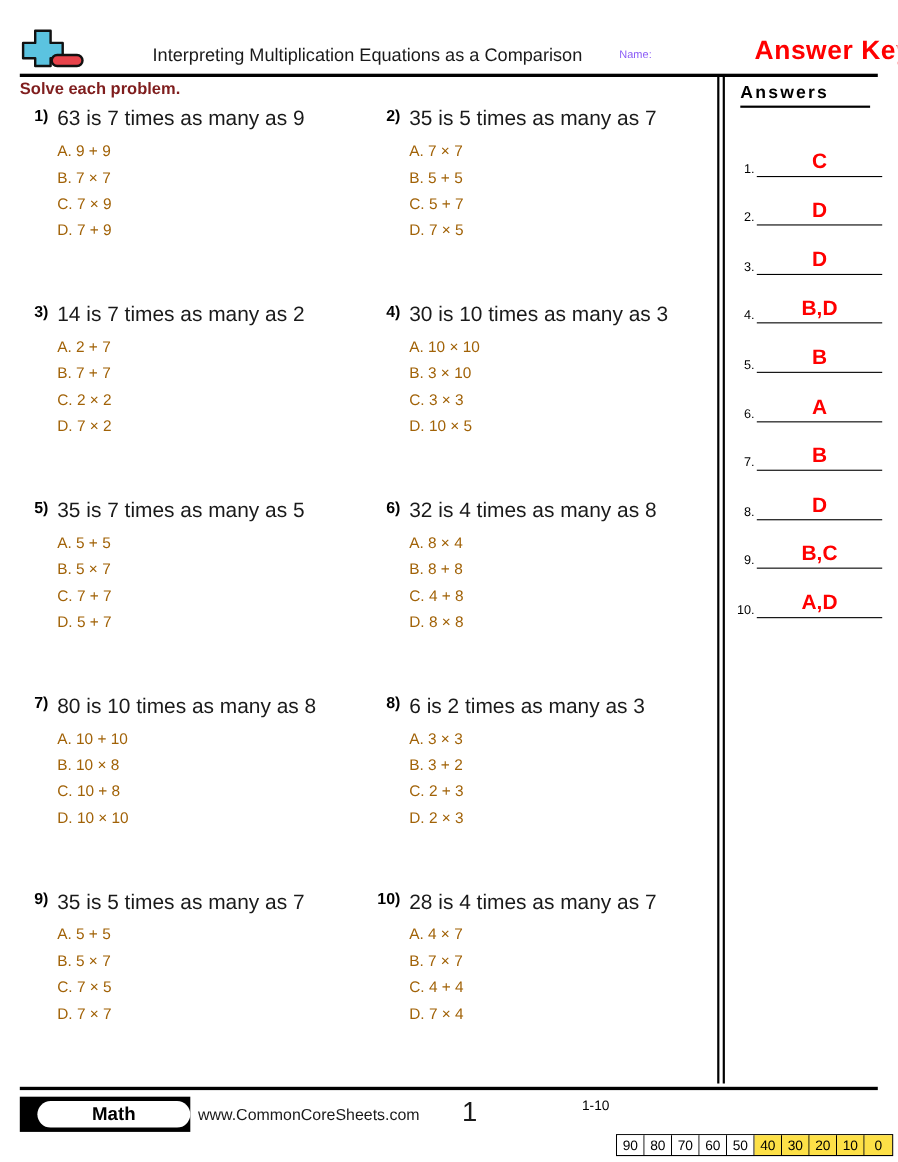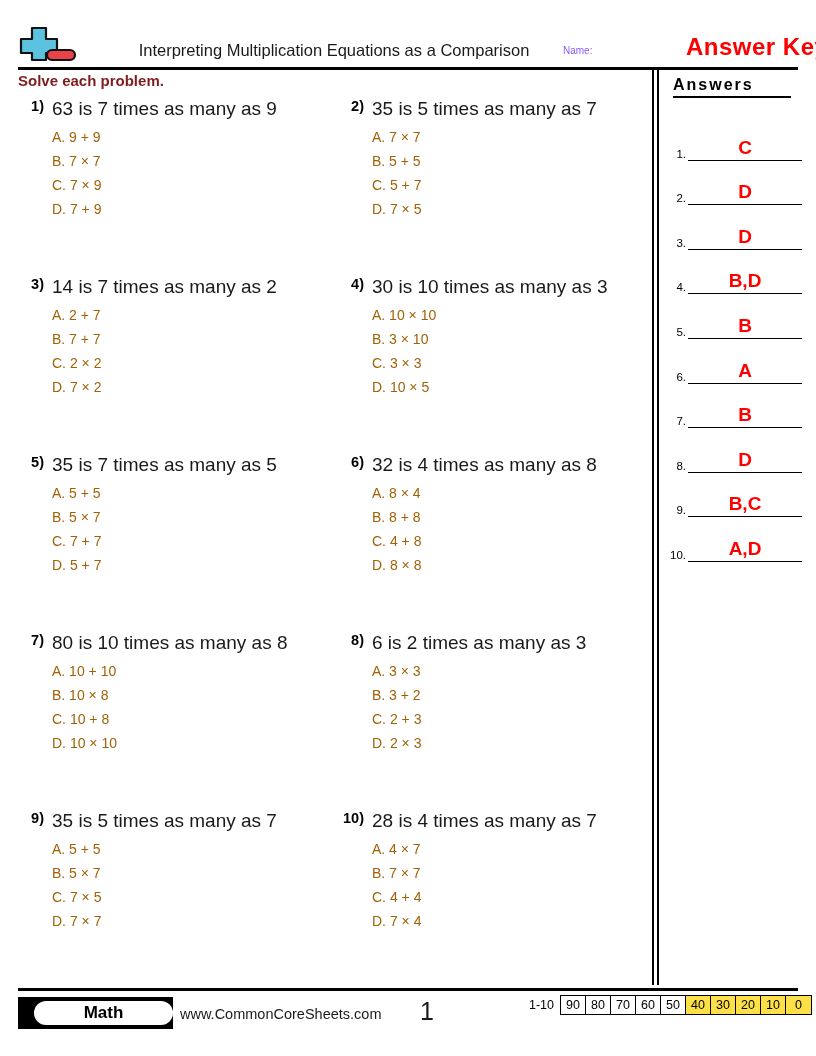--- a/index.html
+++ b/index.html
@@ -268,20 +268,21 @@
     font-size: 12.5px;
     color: #000000;
     line-height: 20px;
     padding-right: 6px;
   }
   #scale-cells {
     display: flex;
     border: 1px solid #000000;
     box-sizing: border-box;
     height: 20px;
+    margin-top: 36px;
   }
   .scale-cell {
     min-width: 25px;
     box-sizing: border-box;
     border-right: 1px solid #000000;
     font-size: 12.5px;
     line-height: 18px;
     text-align: center;
     color: #000000;
     background: #ffffff;

